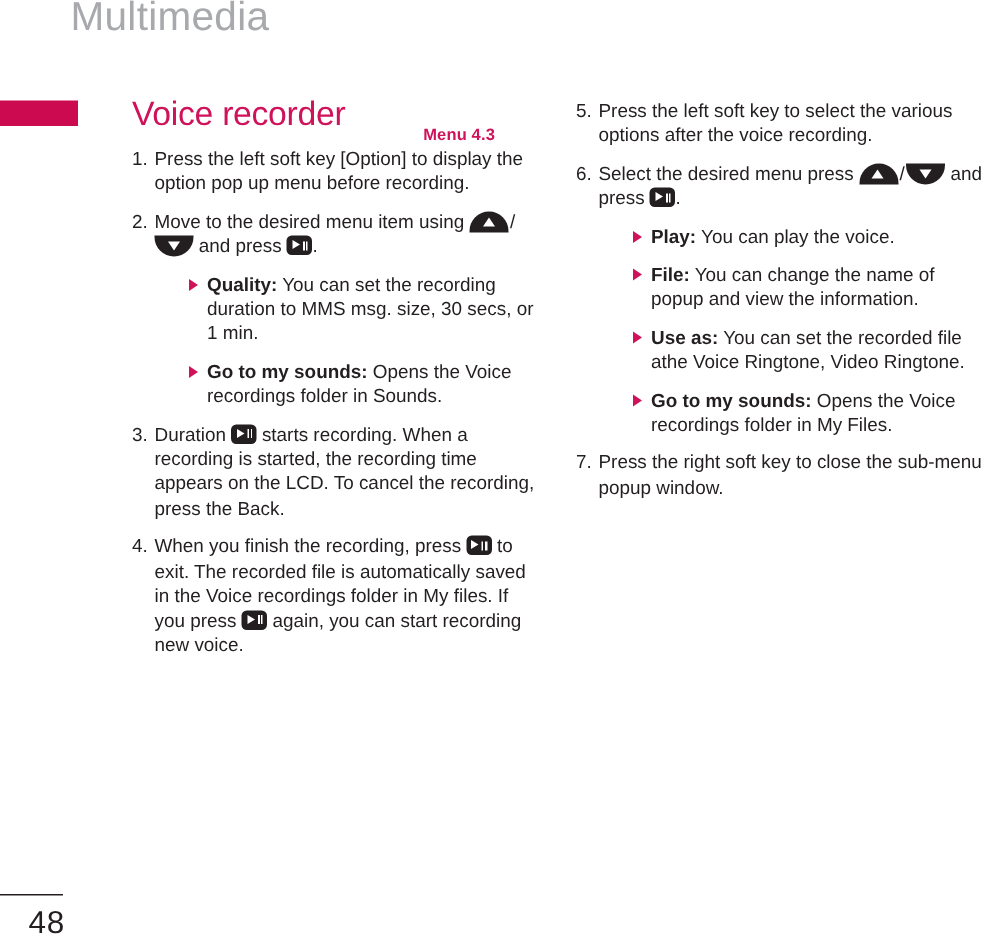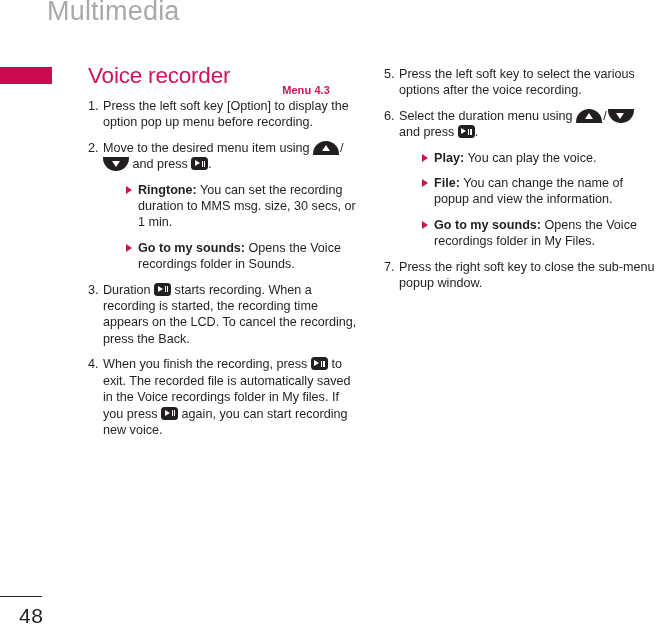--- a/index.html
+++ b/index.html
@@ -220,21 +220,21 @@
       <span class="step-body">Press the left soft key [Option] to display the option pop up menu before recording.</span>
     </div>
 
     <div class="step">
       <span class="step-num">2.</span>
       <span class="step-body"><span>Move to the desired menu item using </span><span class="key key-up"></span><span class="slash">/</span><span class="key key-down"></span><span> and press </span><span class="key key-ok"></span><span>.</span></span>
     </div>
 
     <div class="bullet">
       <span class="bullet-marker"><i class="tri"></i></span>
-      <span class="bullet-body"><b>Ringtone:</b><span> You can set the recording duration to MMS msg. size, 30 secs, or 1 min.</span></span>
+      <span class="bullet-body"><b>Quality:</b><span> You can set the recording duration to MMS msg. size, 30 secs, or 1 min.</span></span>
     </div>
 
 
     <div class="bullet">
       <span class="bullet-marker"><i class="tri"></i></span>
       <span class="bullet-body"><b>Go to my sounds:</b><span> Opens the Voice recordings folder in Sounds.</span></span>
     </div>
 
     <div class="step">
       <span class="step-num">3.</span>
@@ -250,35 +250,39 @@
 
   <div class="col col-right">
 
     <div class="step">
       <span class="step-num">5.</span>
       <span class="step-body">Press the left soft key to select the various options after the voice recording.</span>
     </div>
 
     <div class="step">
       <span class="step-num">6.</span>
-      <span class="step-body"><span>Select the duration menu using </span><span class="key key-up"></span><span class="slash">/</span><span class="key key-down"></span><span> and press </span><span class="key key-ok"></span><span>.</span></span>
+      <span class="step-body"><span>Select the desired menu press </span><span class="key key-up"></span><span class="slash">/</span><span class="key key-down"></span><span> and press </span><span class="key key-ok"></span><span>.</span></span>
     </div>
 
     <div class="bullet">
       <span class="bullet-marker"><i class="tri"></i></span>
       <span class="bullet-body"><b>Play:</b><span> You can play the voice.</span></span>
     </div>
 
 
     <div class="bullet">
       <span class="bullet-marker"><i class="tri"></i></span>
       <span class="bullet-body"><b>File:</b><span> You can change the name of popup and view the information.</span></span>
     </div>
 
 
+    <div class="bullet">
+      <span class="bullet-marker"><i class="tri"></i></span>
+      <span class="bullet-body"><b>Use as:</b><span> You can set the recorded file athe Voice Ringtone, Video Ringtone.</span></span>
+    </div>
 
     <div class="bullet">
       <span class="bullet-marker"><i class="tri"></i></span>
       <span class="bullet-body"><b>Go to my sounds:</b><span> Opens the Voice recordings folder in My Files.</span></span>
     </div>
 
     <div class="step">
       <span class="step-num">7.</span>
       <span class="step-body">Press the right soft key to close the sub-menu popup window.</span>
     </div>

